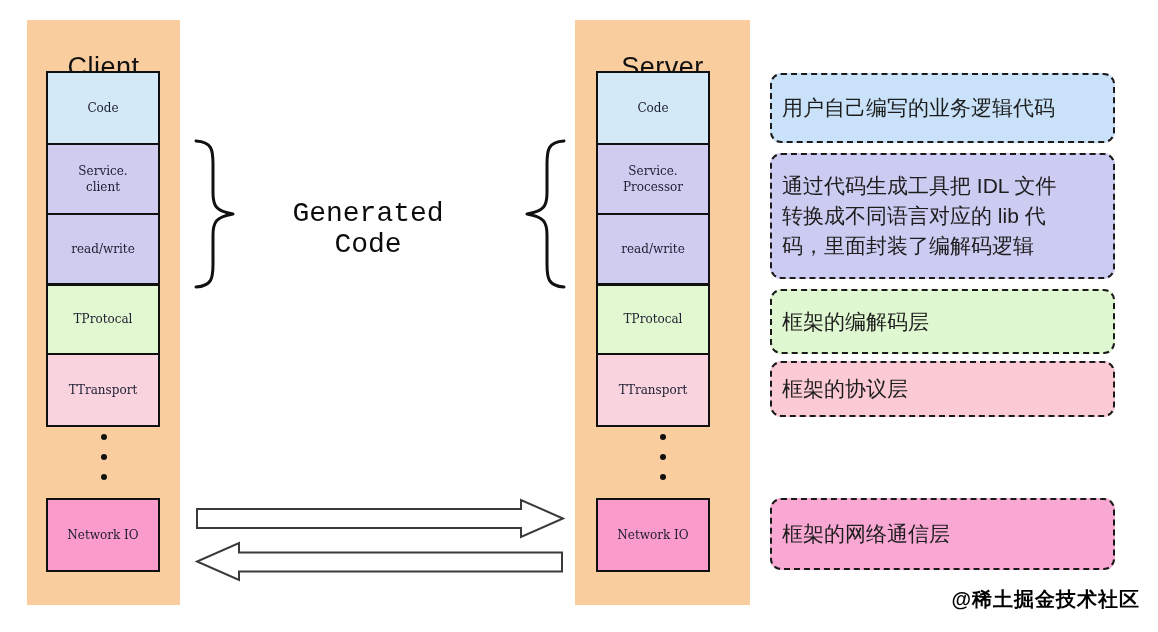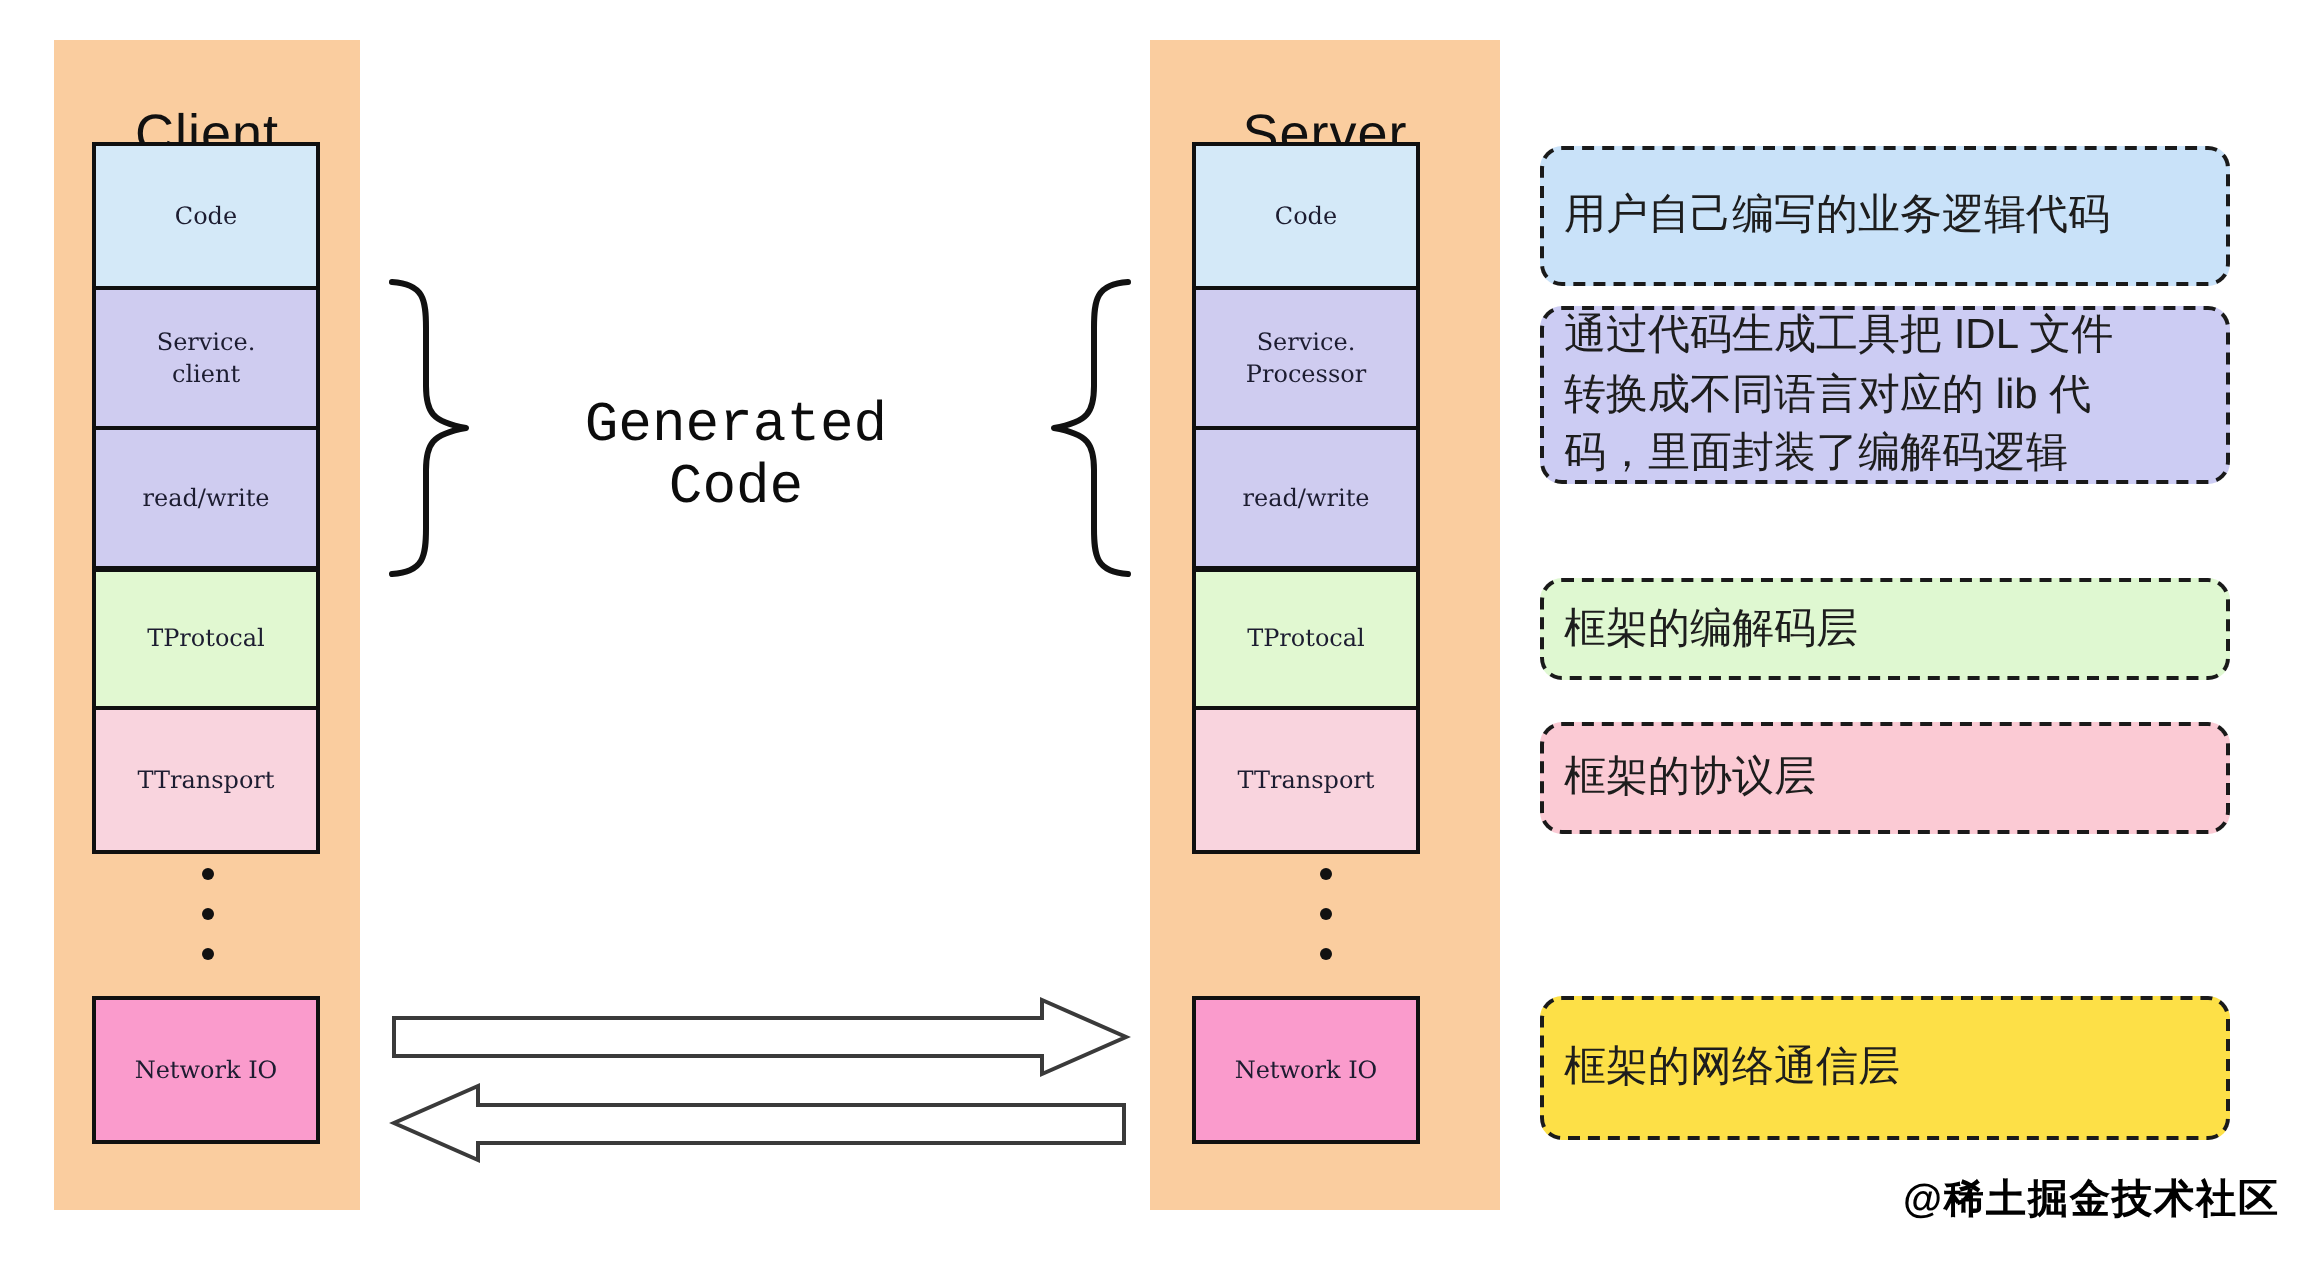--- a/index.html
+++ b/index.html
@@ -113,30 +113,30 @@
   <svg class="overlay" width="1158" height="632" viewBox="0 0 1158 632">
     <path d="M196,141 C212,142 213,150 213,164 L213,193 C213,206 216,211 233,214 C216,217 213,222 213,235 L213,264 C213,278 212,286 196,287" fill="none" stroke="#111111" stroke-width="3" stroke-linecap="round" stroke-linejoin="round"></path>
     <path d="M564,141 C548,142 547,150 547,164 L547,193 C547,206 544,211 527,214 C544,217 547,222 547,235 L547,264 C547,278 548,286 564,287" fill="none" stroke="#111111" stroke-width="3" stroke-linecap="round" stroke-linejoin="round"></path>
     <polygon points="197,509 521,509 521,500 563,518.5 521,537 521,528 197,528" fill="#ffffff" stroke="#3a3a3a" stroke-width="2" stroke-linejoin="miter"></polygon>
     <polygon points="562,552.5 239,552.5 239,543 197,561.5 239,580 239,571.5 562,571.5" fill="#ffffff" stroke="#3a3a3a" stroke-width="2" stroke-linejoin="miter"></polygon>
   </svg>
 
   <div class="annotation" style="top: 73px; height: 70px; background: rgb(201, 226, 249);">
     <span class="annotation-text">用户自己编写的业务逻辑代码</span>
   </div>
-  <div class="annotation" style="top: 153px; height: 89px; background: rgb(204, 204, 243);">
+  <div class="annotation" style="top: 153px; height: 126px; background: rgb(204, 204, 243);">
     <span class="annotation-text">通过代码生成工具把 IDL 文件
 转换成不同语言对应的 lib 代
 码，里面封装了编解码逻辑</span>
   </div>
-  <div class="annotation" style="top: 289px; height: 51px; background: rgb(223, 248, 209);">
+  <div class="annotation" style="top: 289px; height: 65px; background: rgb(223, 248, 209);">
     <span class="annotation-text">框架的编解码层</span>
   </div>
   <div class="annotation" style="top: 361px; height: 56px; background: rgb(251, 202, 212);">
     <span class="annotation-text">框架的协议层</span>
   </div>
-  <div class="annotation" style="top: 498px; height: 72px; background: #fde047;">
+  <div class="annotation" style="top: 498px; height: 72px; background: #f9a8d4;">
     <span class="annotation-text">框架的网络通信层</span>
   </div>
 
   <div class="watermark">@稀土掘金技术社区</div>
 
 </div>
 
 </body></html>

